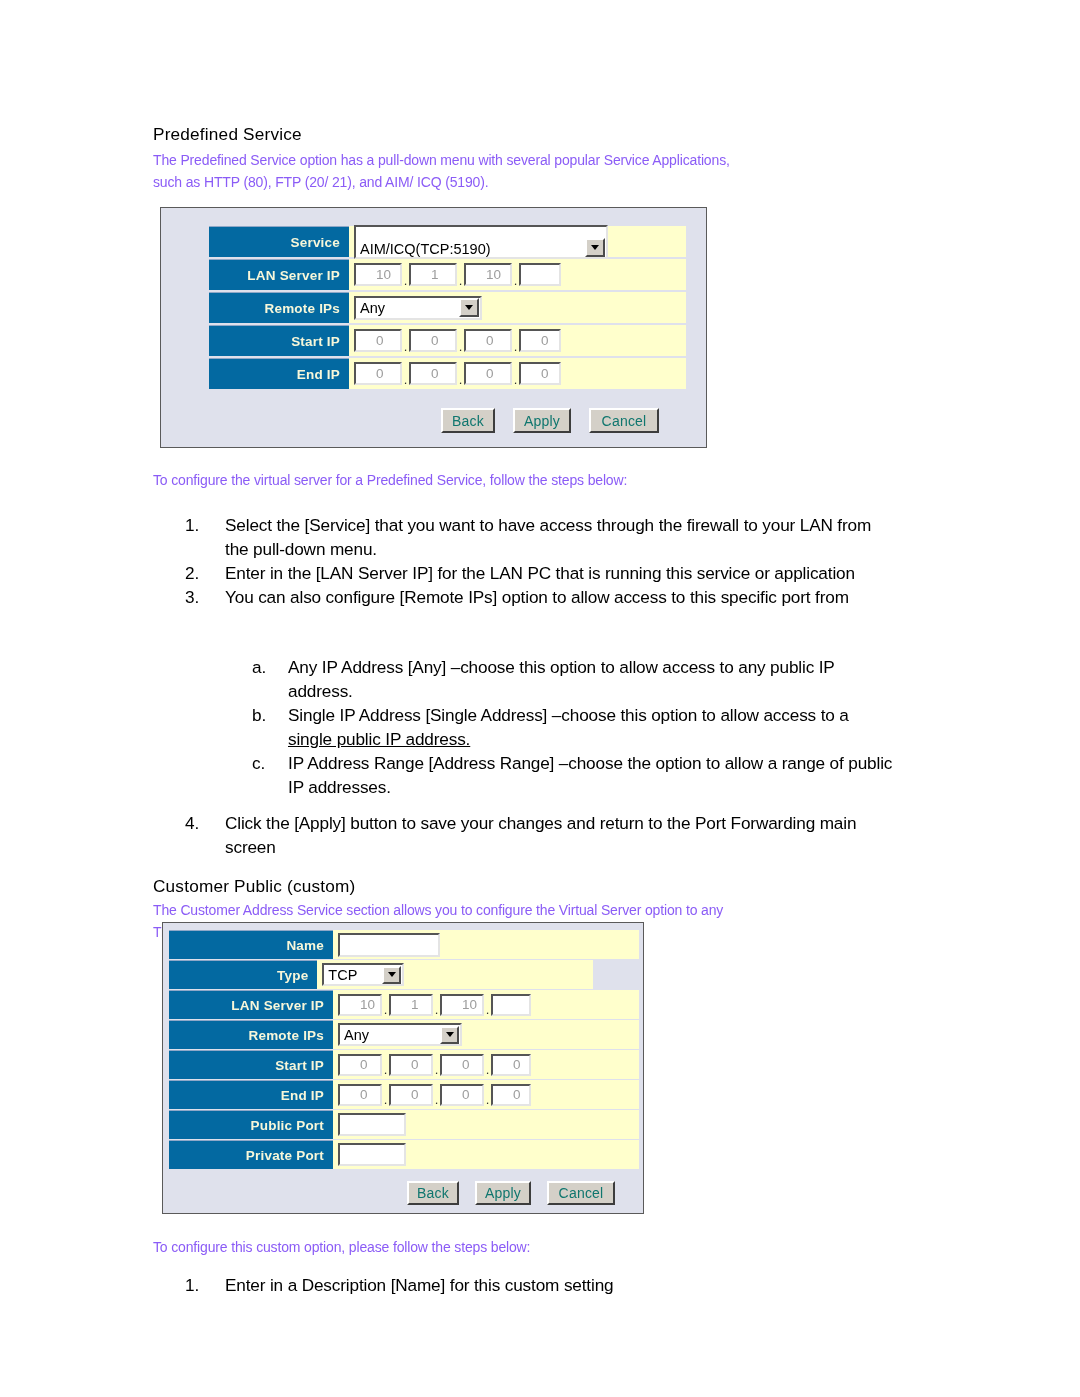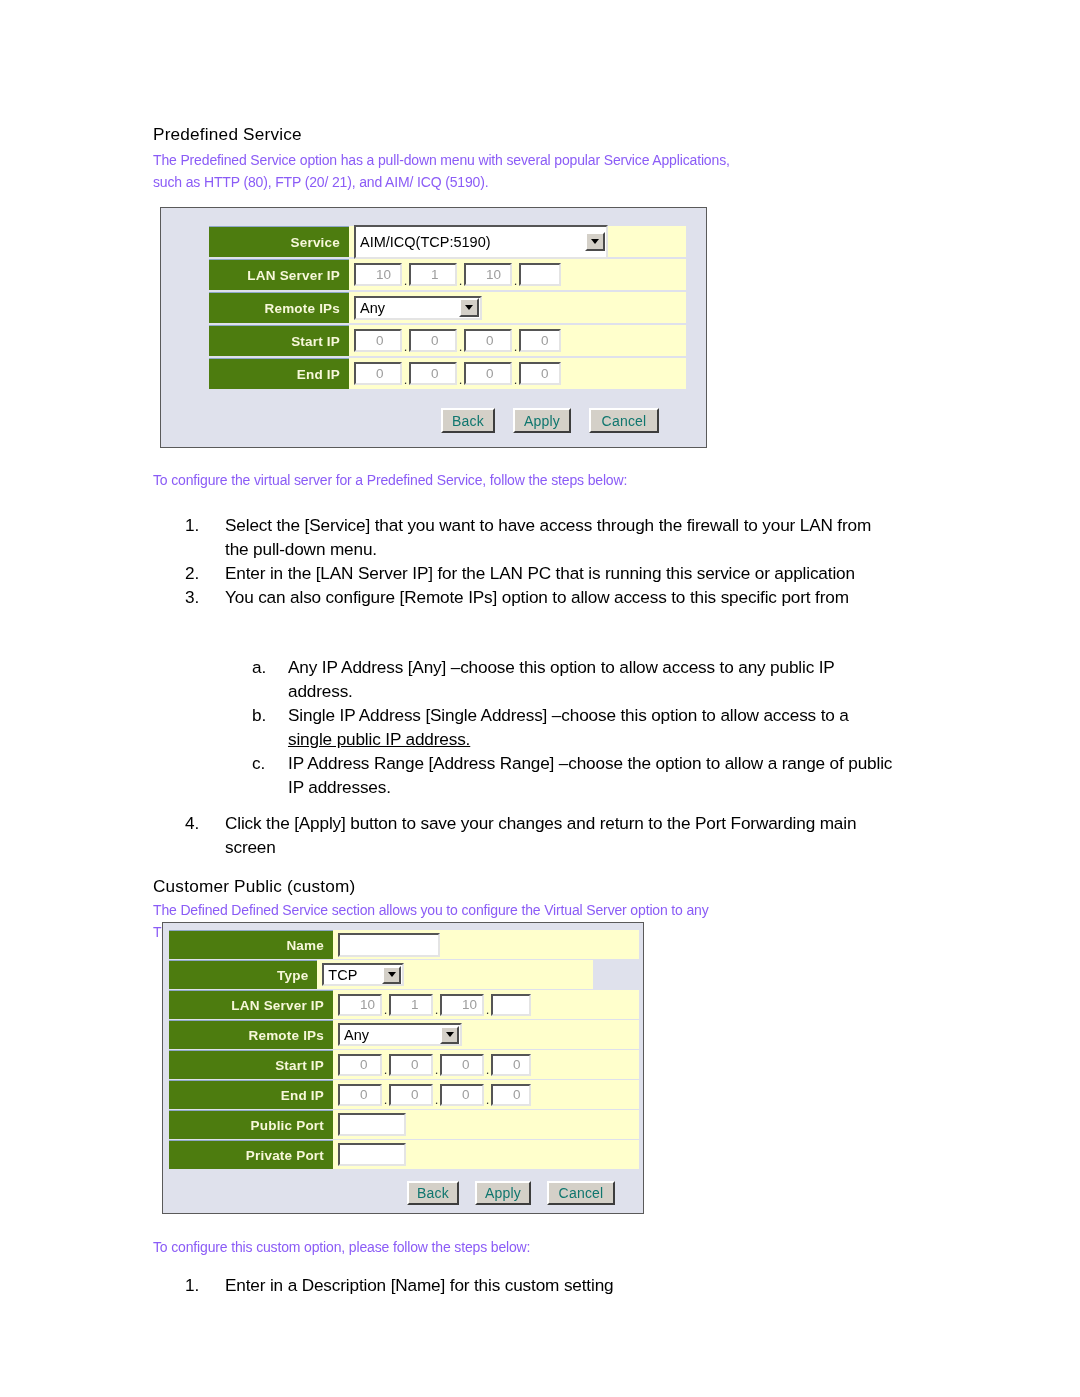--- a/index.html
+++ b/index.html
@@ -68,21 +68,21 @@
     position: relative;
     width: 100%;
     height: 100%;
   }
   .form-row {
     display: flex;
     align-items: stretch;
     margin-bottom: 2px;
   }
   .row-label {
-    background: #4d7c0f;
+    background: #0369a1;
     color: #f7f7da;
     font-weight: bold;
     font-size: 13.5px;
     text-align: right;
     display: flex;
     align-items: center;
     justify-content: flex-end;
     padding-right: 9px;
     box-sizing: border-box;
     border-top: 1px solid #8fa8c8;
@@ -189,21 +189,21 @@
 
   <div class="doc-text" style="left:153px; top:148px; width:800px;">The Predefined Service option has a pull-down menu with several popular Service Applications,</div>
   <div class="doc-text" style="left:153px; top:170px; width:800px;">such as HTTP (80), FTP (20/ 21), and AIM/ ICQ (5190).</div>
 
   <div class="panel" style="left:160px; top:207px; width:547px; height:241px;">
     <div class="panel-inner">
 
       <div class="form-row" style="position:absolute; left:48px; top:18px; width:477px; height:31px;">
         <div class="row-label" style="width:140px;">Service</div>
         <div class="row-value" style="width:337px;">
-          <div class="combo" style="width:254px; height:34px;">
+          <div class="combo" style="width:254px; height:34px;align-items:flex-end;">
             <span>AIM/ICQ(TCP:5190)</span>
             <span class="combo-btn" style="width:20px; height:19px;">
               <span class="arrow-down"></span>
             </span>
           </div>
         </div>
       </div>
 
       <div class="form-row" style="position:absolute; left:48px; top:51px; width:477px; height:31px;">
         <div class="row-label" style="width:140px;">LAN Server IP</div>
@@ -311,21 +311,21 @@
 
   <div class="list-row" style="left:185px; top:811px; width:750px;">
     <span class="list-marker" style="width:40px;">4.</span>
     <span class="list-body">Click the [Apply] button to save your changes and return to the Port Forwarding main</span>
   </div>
   <div class="list-row" style="left:225px; top:835px; width:705px;">
     <span class="list-body">screen</span>
   </div>
 
   <div class="heading" style="left:153px; top:874px;">Customer Public (custom)</div>
-  <div class="doc-text" style="left:153px; top:898px; width:820px;">The Defined Defined Service section allows you to configure the Virtual Server option to any</div>
+  <div class="doc-text" style="left:153px; top:898px; width:820px;">The Customer Address Service section allows you to configure the Virtual Server option to any</div>
   <div class="doc-text" style="left:153px; top:920px; width:820px;">Traffic type (TCP/ UDP/ TCP and UDP), any Public Port, and any Private Port.</div>
 
   <div class="panel" style="left:162px; top:922px; width:482px; height:292px;">
     <div class="panel-inner">
 
       <div class="form-row" style="position:absolute; left:6px; top:7px; width:470px; height:29px;">
         <div class="row-label" style="width:164px;">Name</div>
         <div class="row-value" style="width:306px;">
           <div class="tinput blank" style="width:102px; height:24px;"></div>
         </div>

